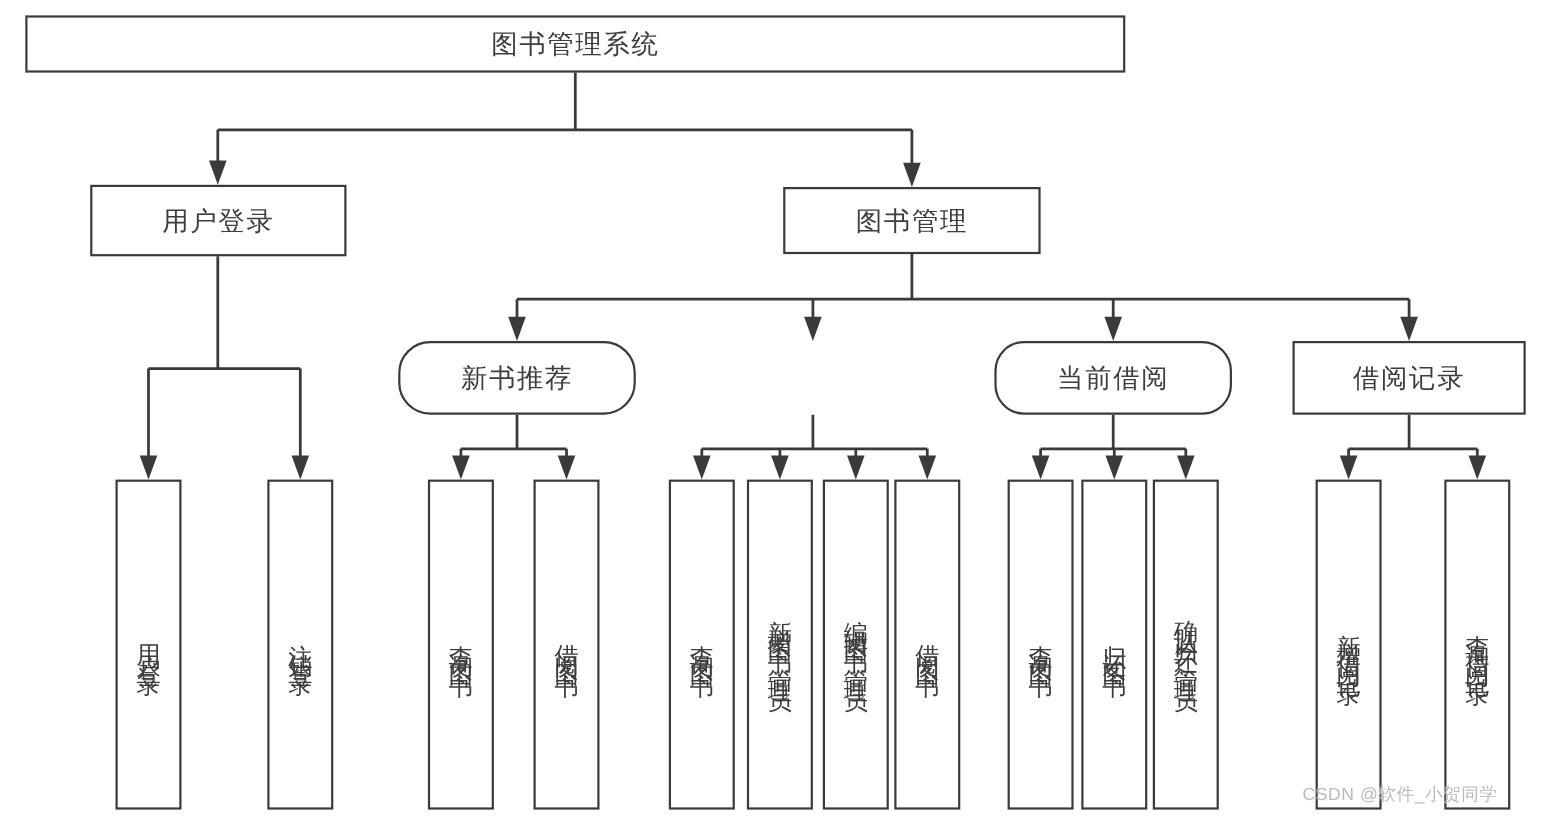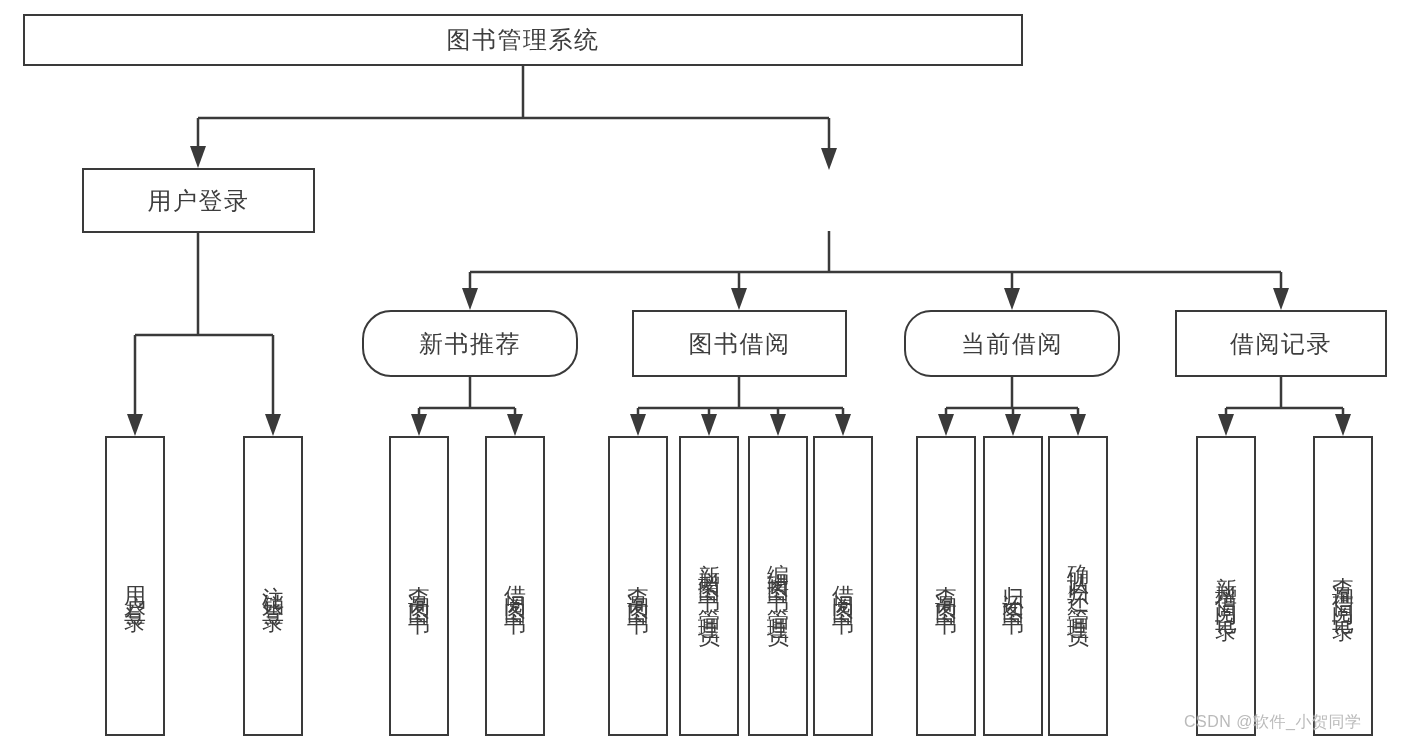--- a/index.html
+++ b/index.html
@@ -98,26 +98,26 @@
 
 <div id="canvas">
 
   <div class="box hbox" id="n-root">
     <span>图书管理系统</span>
   </div>
 
   <div class="box hbox" id="n-ulogin">
     <span>用户登录</span>
   </div>
+  <div class="box hbox" id="n-bmgmt">
+    <span>图书管理</span>
+  </div>
 
   <div class="box hbox" id="n-newrec">
     <span>新书推荐</span>
-  </div>
-  <div class="box hbox" id="n-bborrow">
-    <span>图书借阅</span>
   </div>
   <div class="box hbox" id="n-cborrow">
     <span>当前借阅</span>
   </div>
   <div class="box hbox" id="n-brec">
     <span>借阅记录</span>
   </div>
 
   <div class="box vbox leaf" id="l-ul-login">
     <span>用户登录</span>

